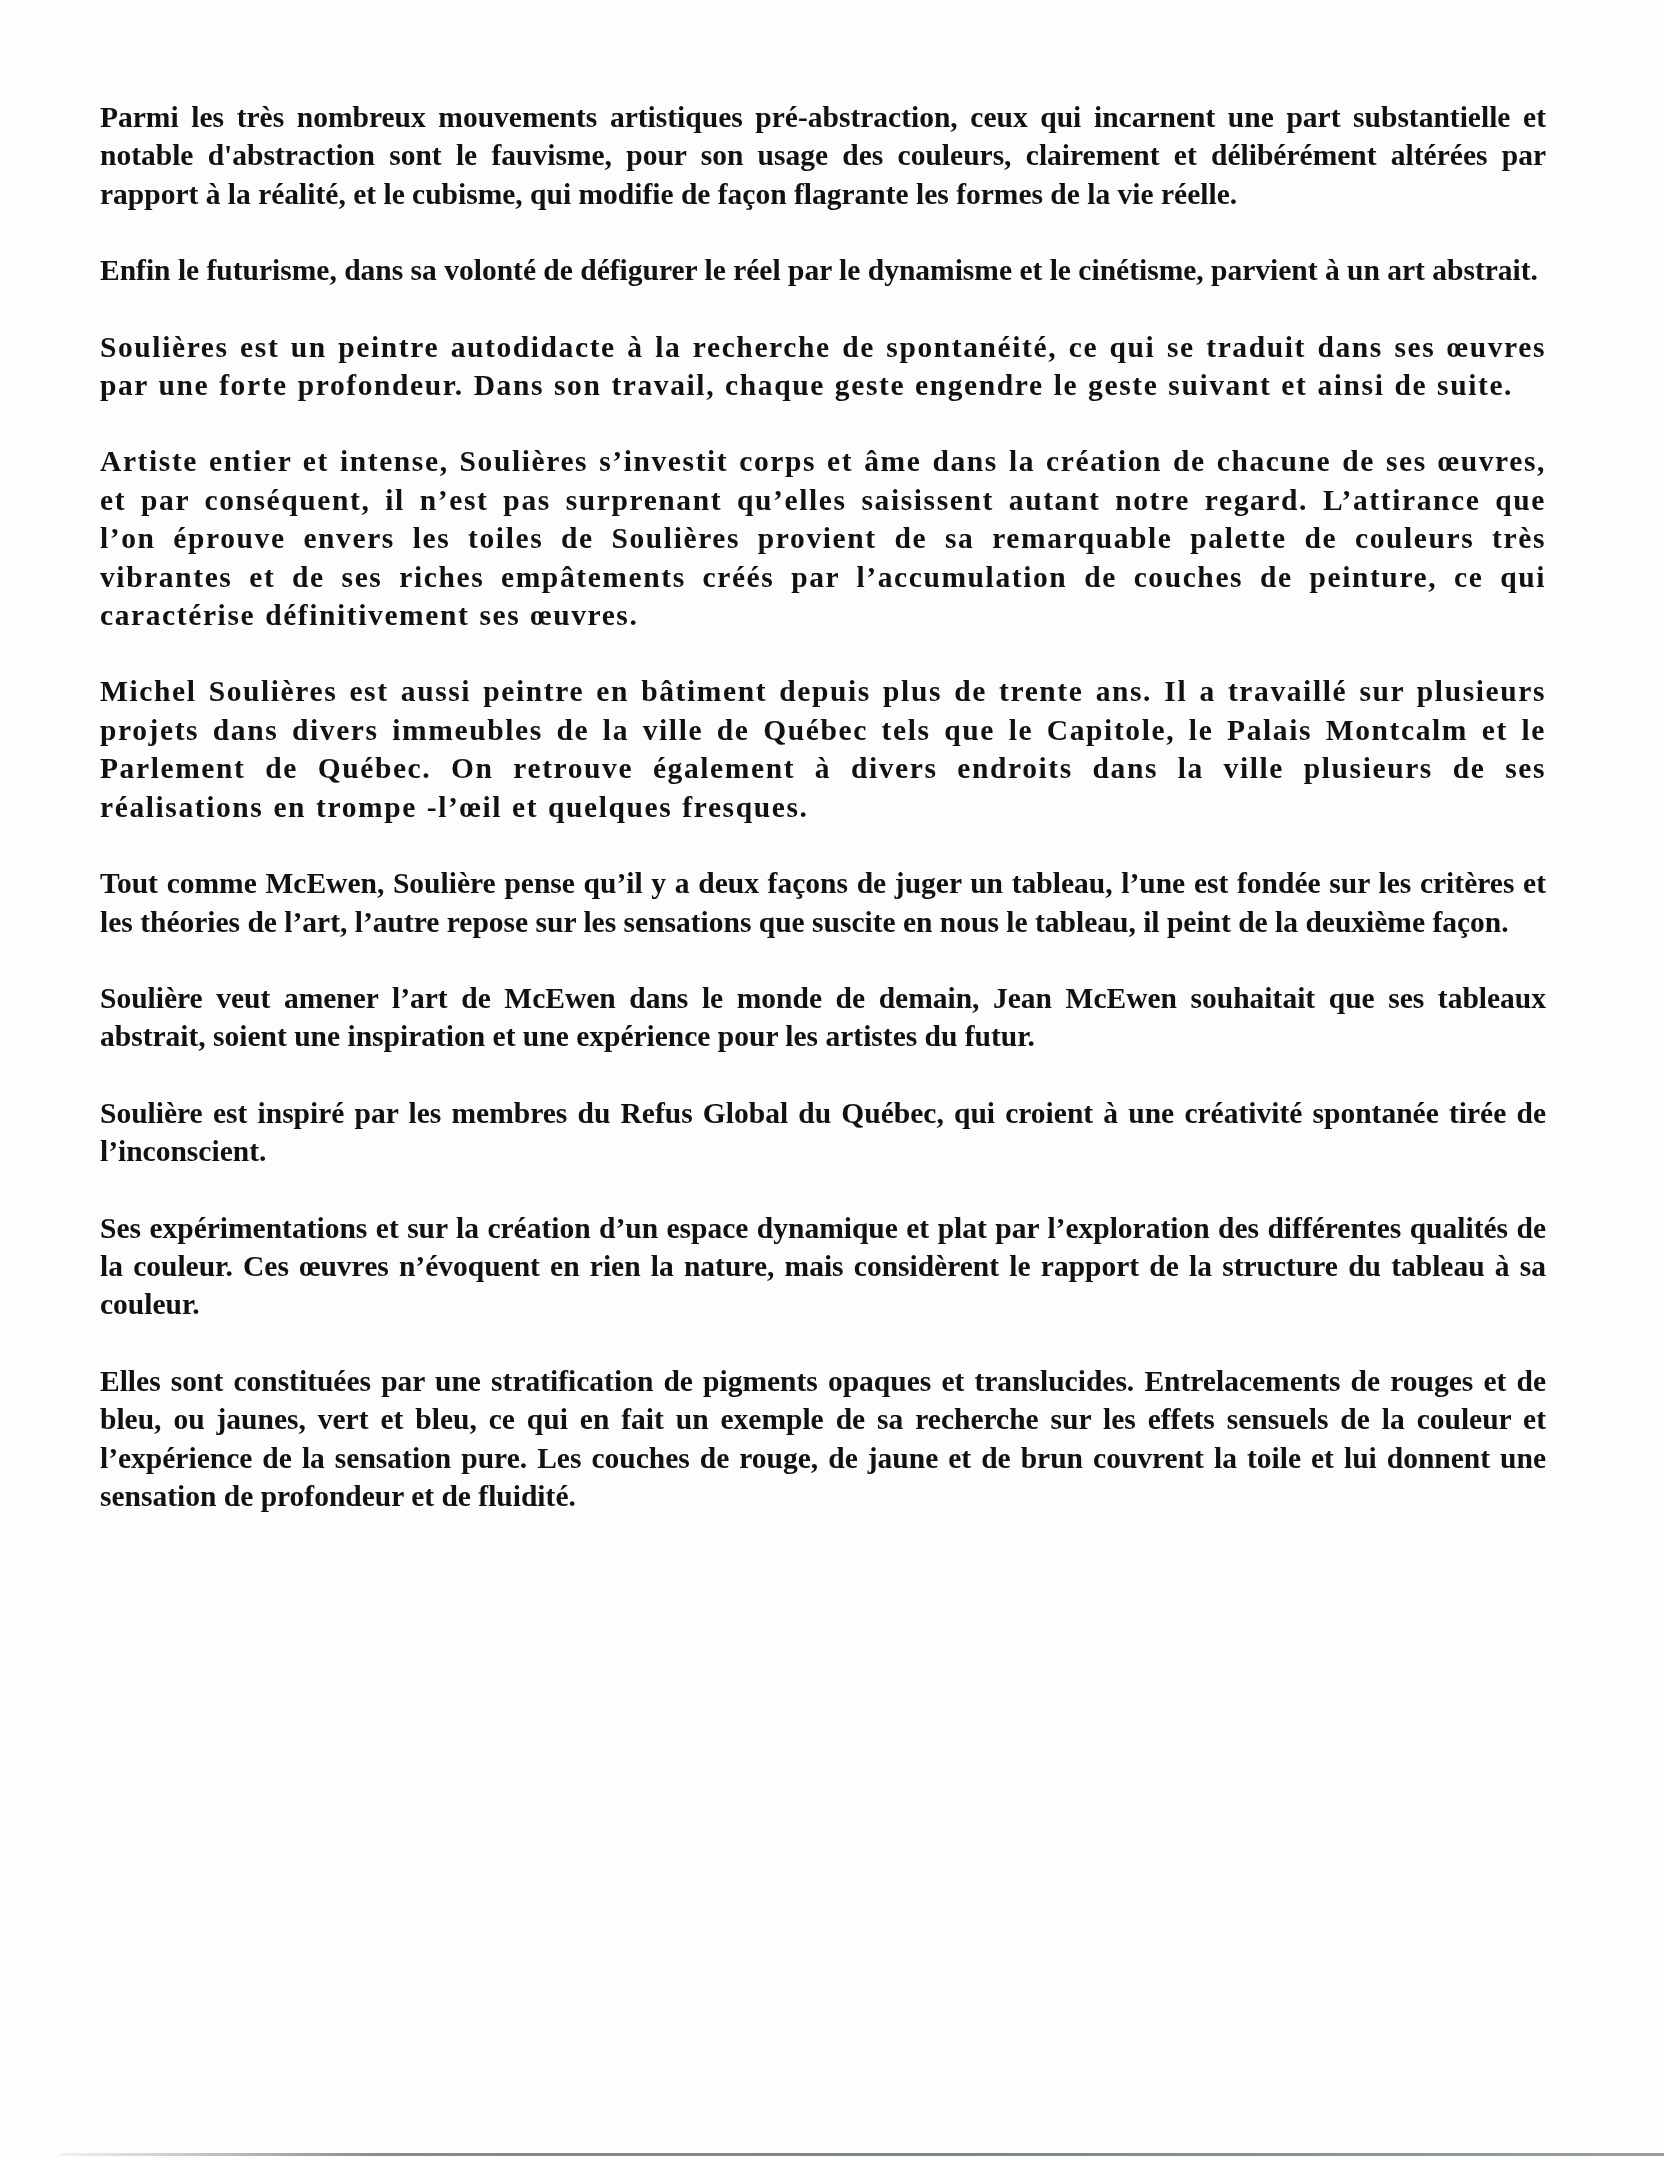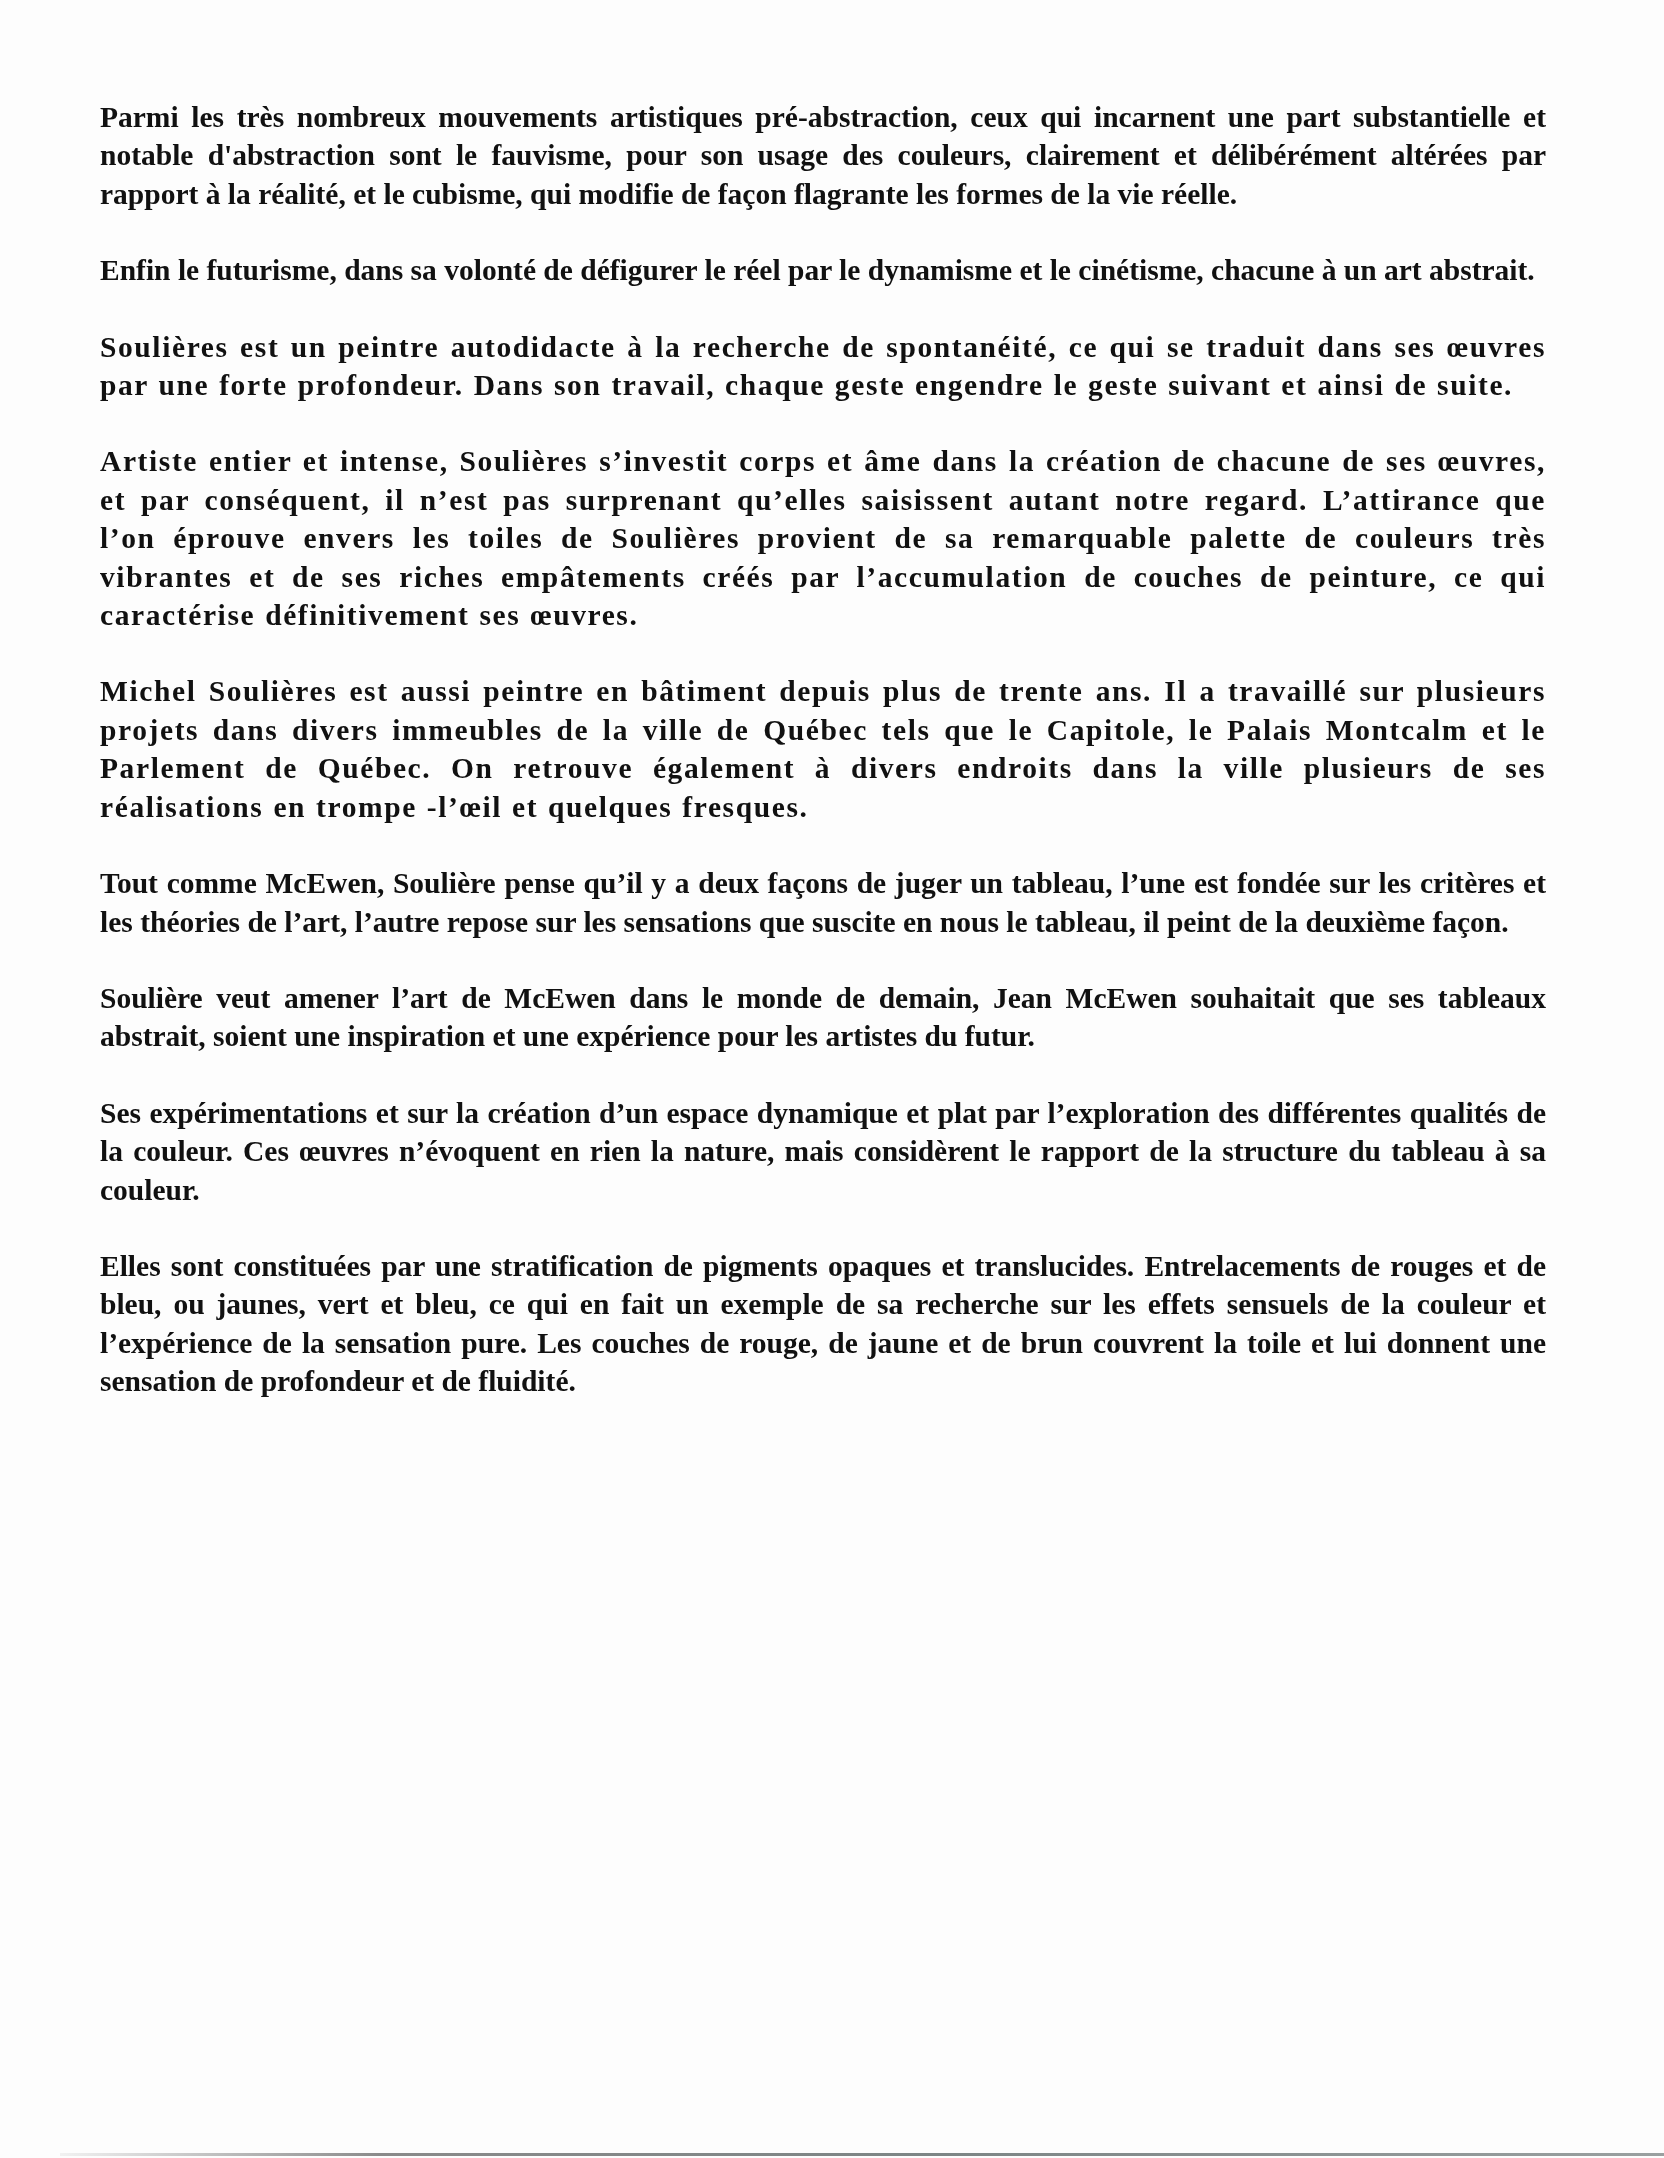--- a/index.html
+++ b/index.html
@@ -40,23 +40,24 @@
     top: 2153px;
     height: 3px;
     background: linear-gradient(to right, rgba(140,140,140,0.1), #8a8a8a 20%, #7d8585 55%, #9aa0a0 100%);
   }
 </style>
 </head>
 <body>
 
 <div class="page">
   <p class="para">Parmi les très nombreux mouvements artistiques pré-abstraction, ceux qui incarnent une part substantielle et notable d'abstraction sont le fauvisme, pour son usage des couleurs, clairement et délibérément altérées par rapport à la réalité, et le cubisme, qui modifie de façon flagrante les formes de la vie réelle.</p>
-  <p class="para">Enfin le futurisme, dans sa volonté de défigurer le réel par le dynamisme et le cinétisme, chacune à un art abstrait.</p>
+  <p class="para">Enfin le futurisme, dans sa volonté de défigurer le réel par le dynamisme et le cinétisme, parvient à un art abstrait.</p>
   <p class="para spaced">Soulières est un peintre autodidacte à la recherche de spontanéité, ce qui se traduit dans ses œuvres par une forte profondeur. Dans son travail, chaque geste engendre le geste suivant et ainsi de suite.</p>
   <p class="para spaced">Artiste entier et intense, Soulières s’investit corps et âme dans la création de chacune de ses œuvres, et par conséquent, il n’est pas surprenant qu’elles saisissent autant notre regard. L’attirance que l’on éprouve envers les toiles de Soulières provient de sa remarquable palette de couleurs très vibrantes et de ses riches empâtements créés par l’accumulation de couches de peinture, ce qui caractérise définitivement ses œuvres.</p>
   <p class="para spaced">Michel Soulières est aussi peintre en bâtiment depuis plus de trente ans. Il a travaillé sur plusieurs projets dans divers immeubles de la ville de Québec tels que le Capitole, le Palais Montcalm et le Parlement de Québec. On retrouve également à divers endroits dans la ville plusieurs de ses réalisations en trompe -l’œil et quelques fresques.</p>
   <p class="para">Tout comme McEwen, Soulière pense qu’il y a deux façons de juger un tableau, l’une est fondée sur les critères et les théories de l’art, l’autre repose sur les sensations que suscite en nous le tableau, il peint de la deuxième façon.</p>
   <p class="para">Soulière veut amener l’art de McEwen dans le monde de demain, Jean McEwen souhaitait que ses tableaux abstrait, soient une inspiration et une expérience pour les artistes du futur.</p>
+  <p class="para">Soulière est inspiré par les membres du Refus Global du Québec, qui croient à une créativité spontanée tirée de l’inconscient.</p>
   <p class="para">Ses expérimentations et sur la création d’un espace dynamique et plat par l’exploration des différentes qualités de la couleur. Ces œuvres n’évoquent en rien la nature, mais considèrent le rapport de la structure du tableau à sa couleur.</p>
   <p class="para">Elles sont constituées par une stratification de pigments opaques et translucides. Entrelacements de rouges et de bleu, ou jaunes, vert et bleu, ce qui en fait un exemple de sa recherche sur les effets sensuels de la couleur et l’expérience de la sensation pure. Les couches de rouge, de jaune et de brun couvrent la toile et lui donnent une sensation de profondeur et de fluidité.</p>
 </div>
 
 <div class="scan-line"></div>
 
 </body></html>

